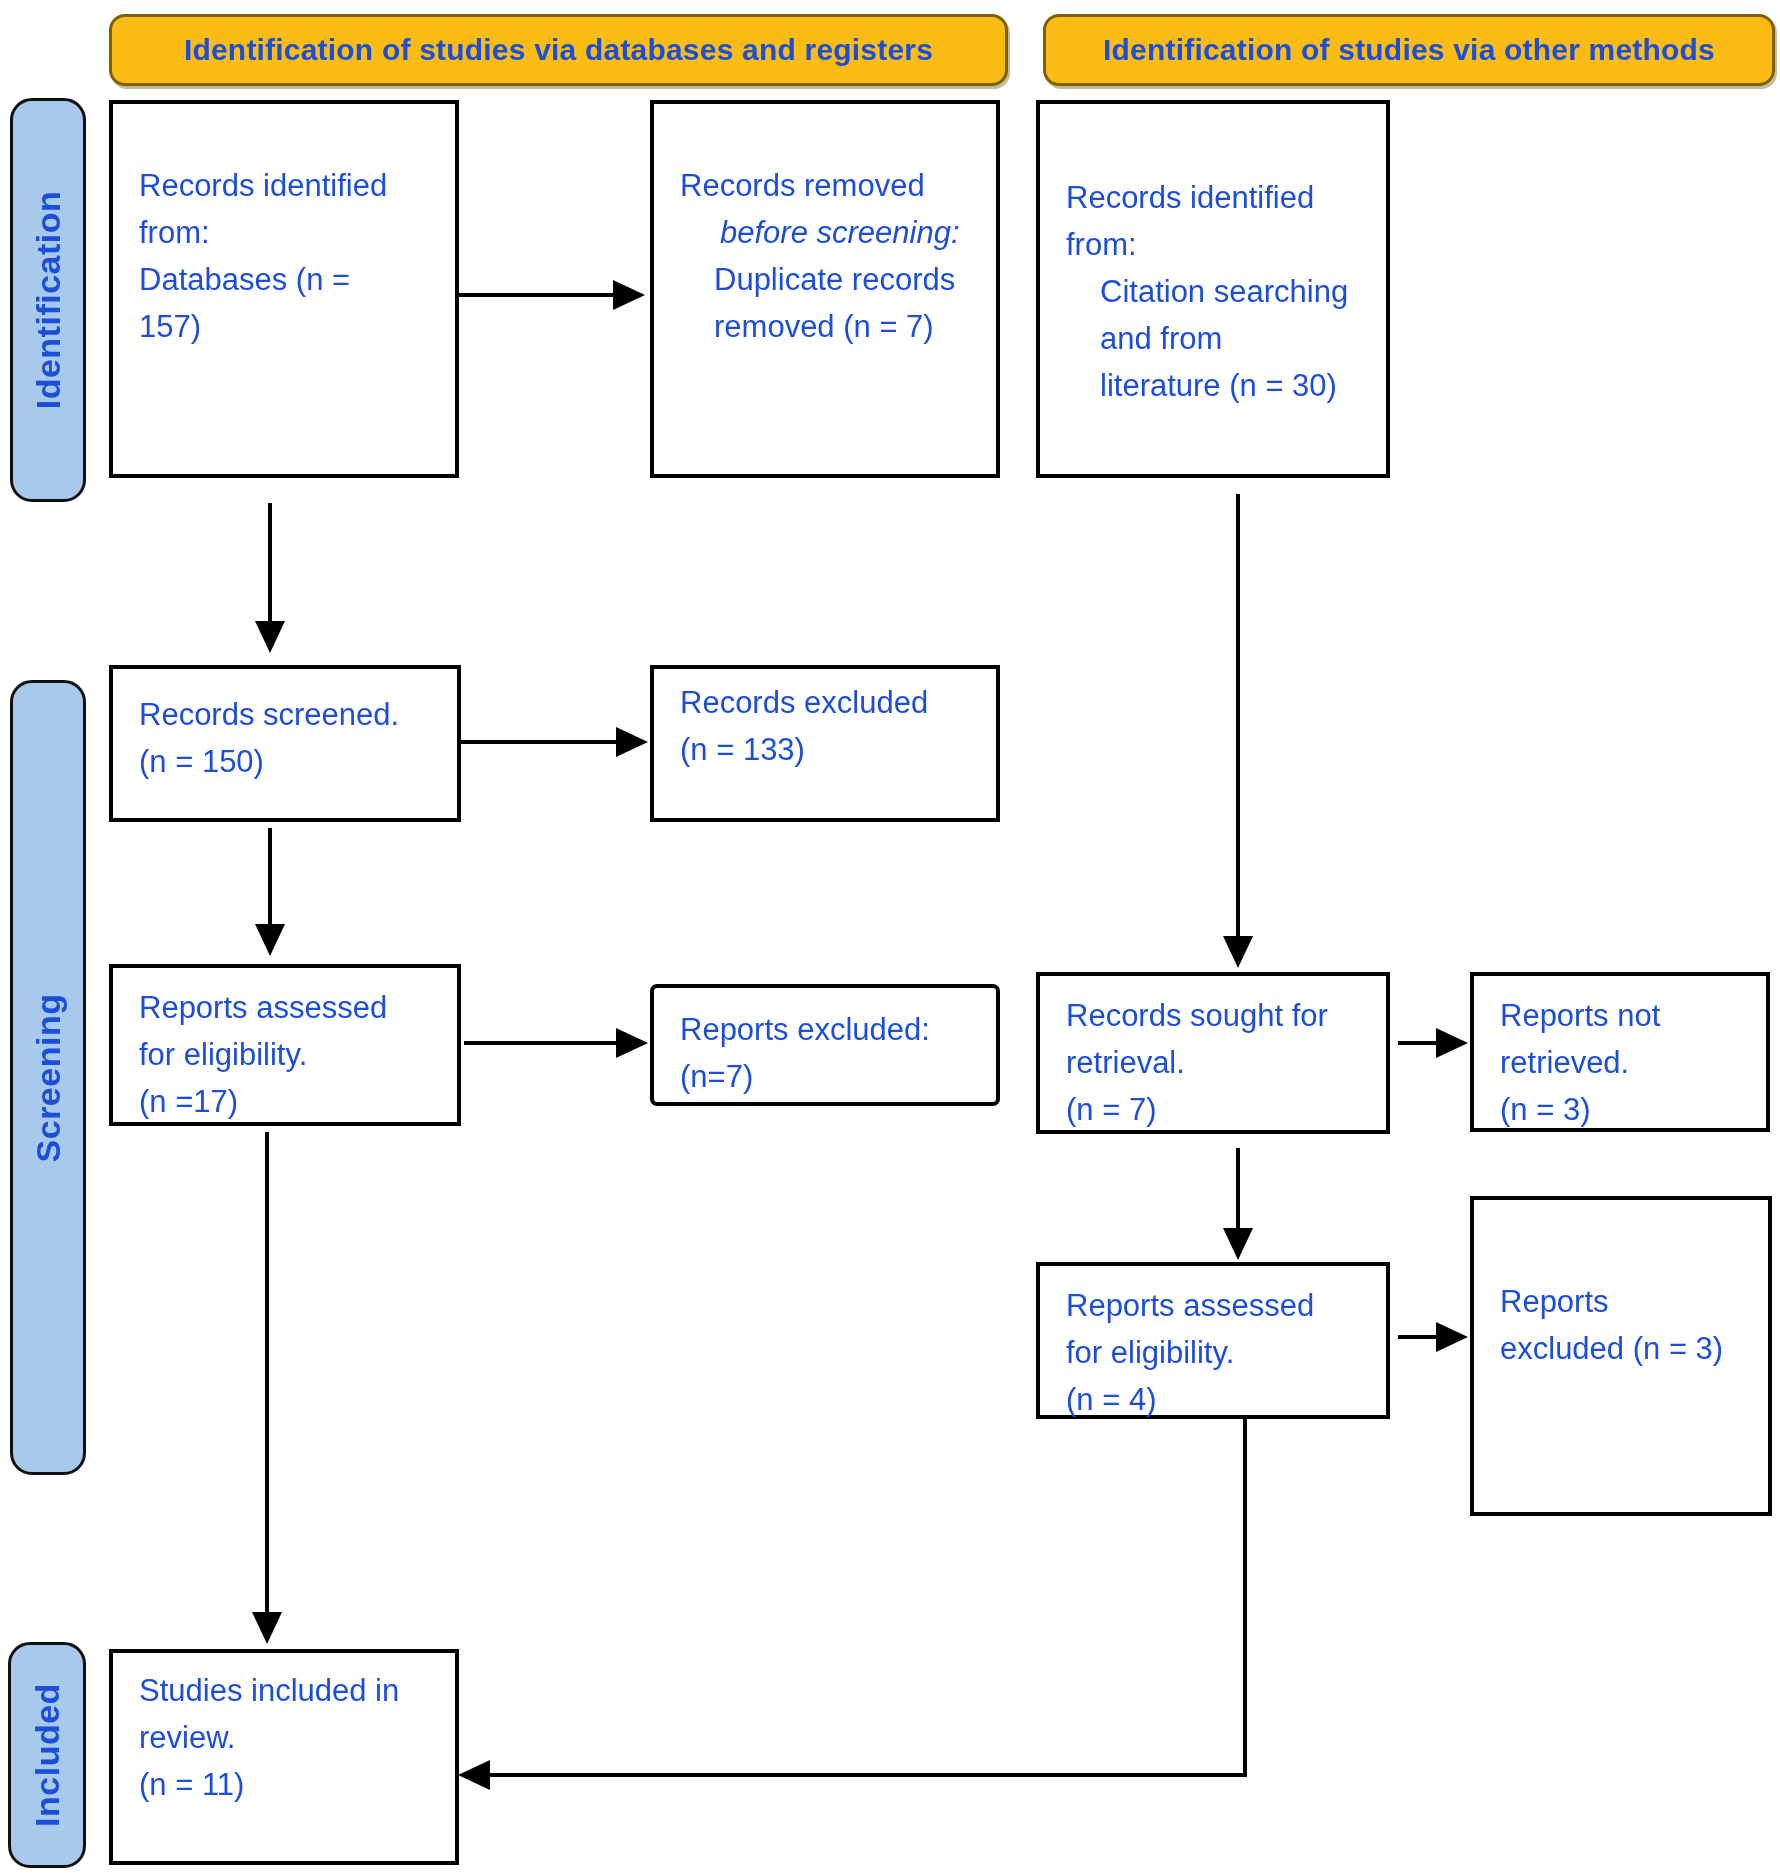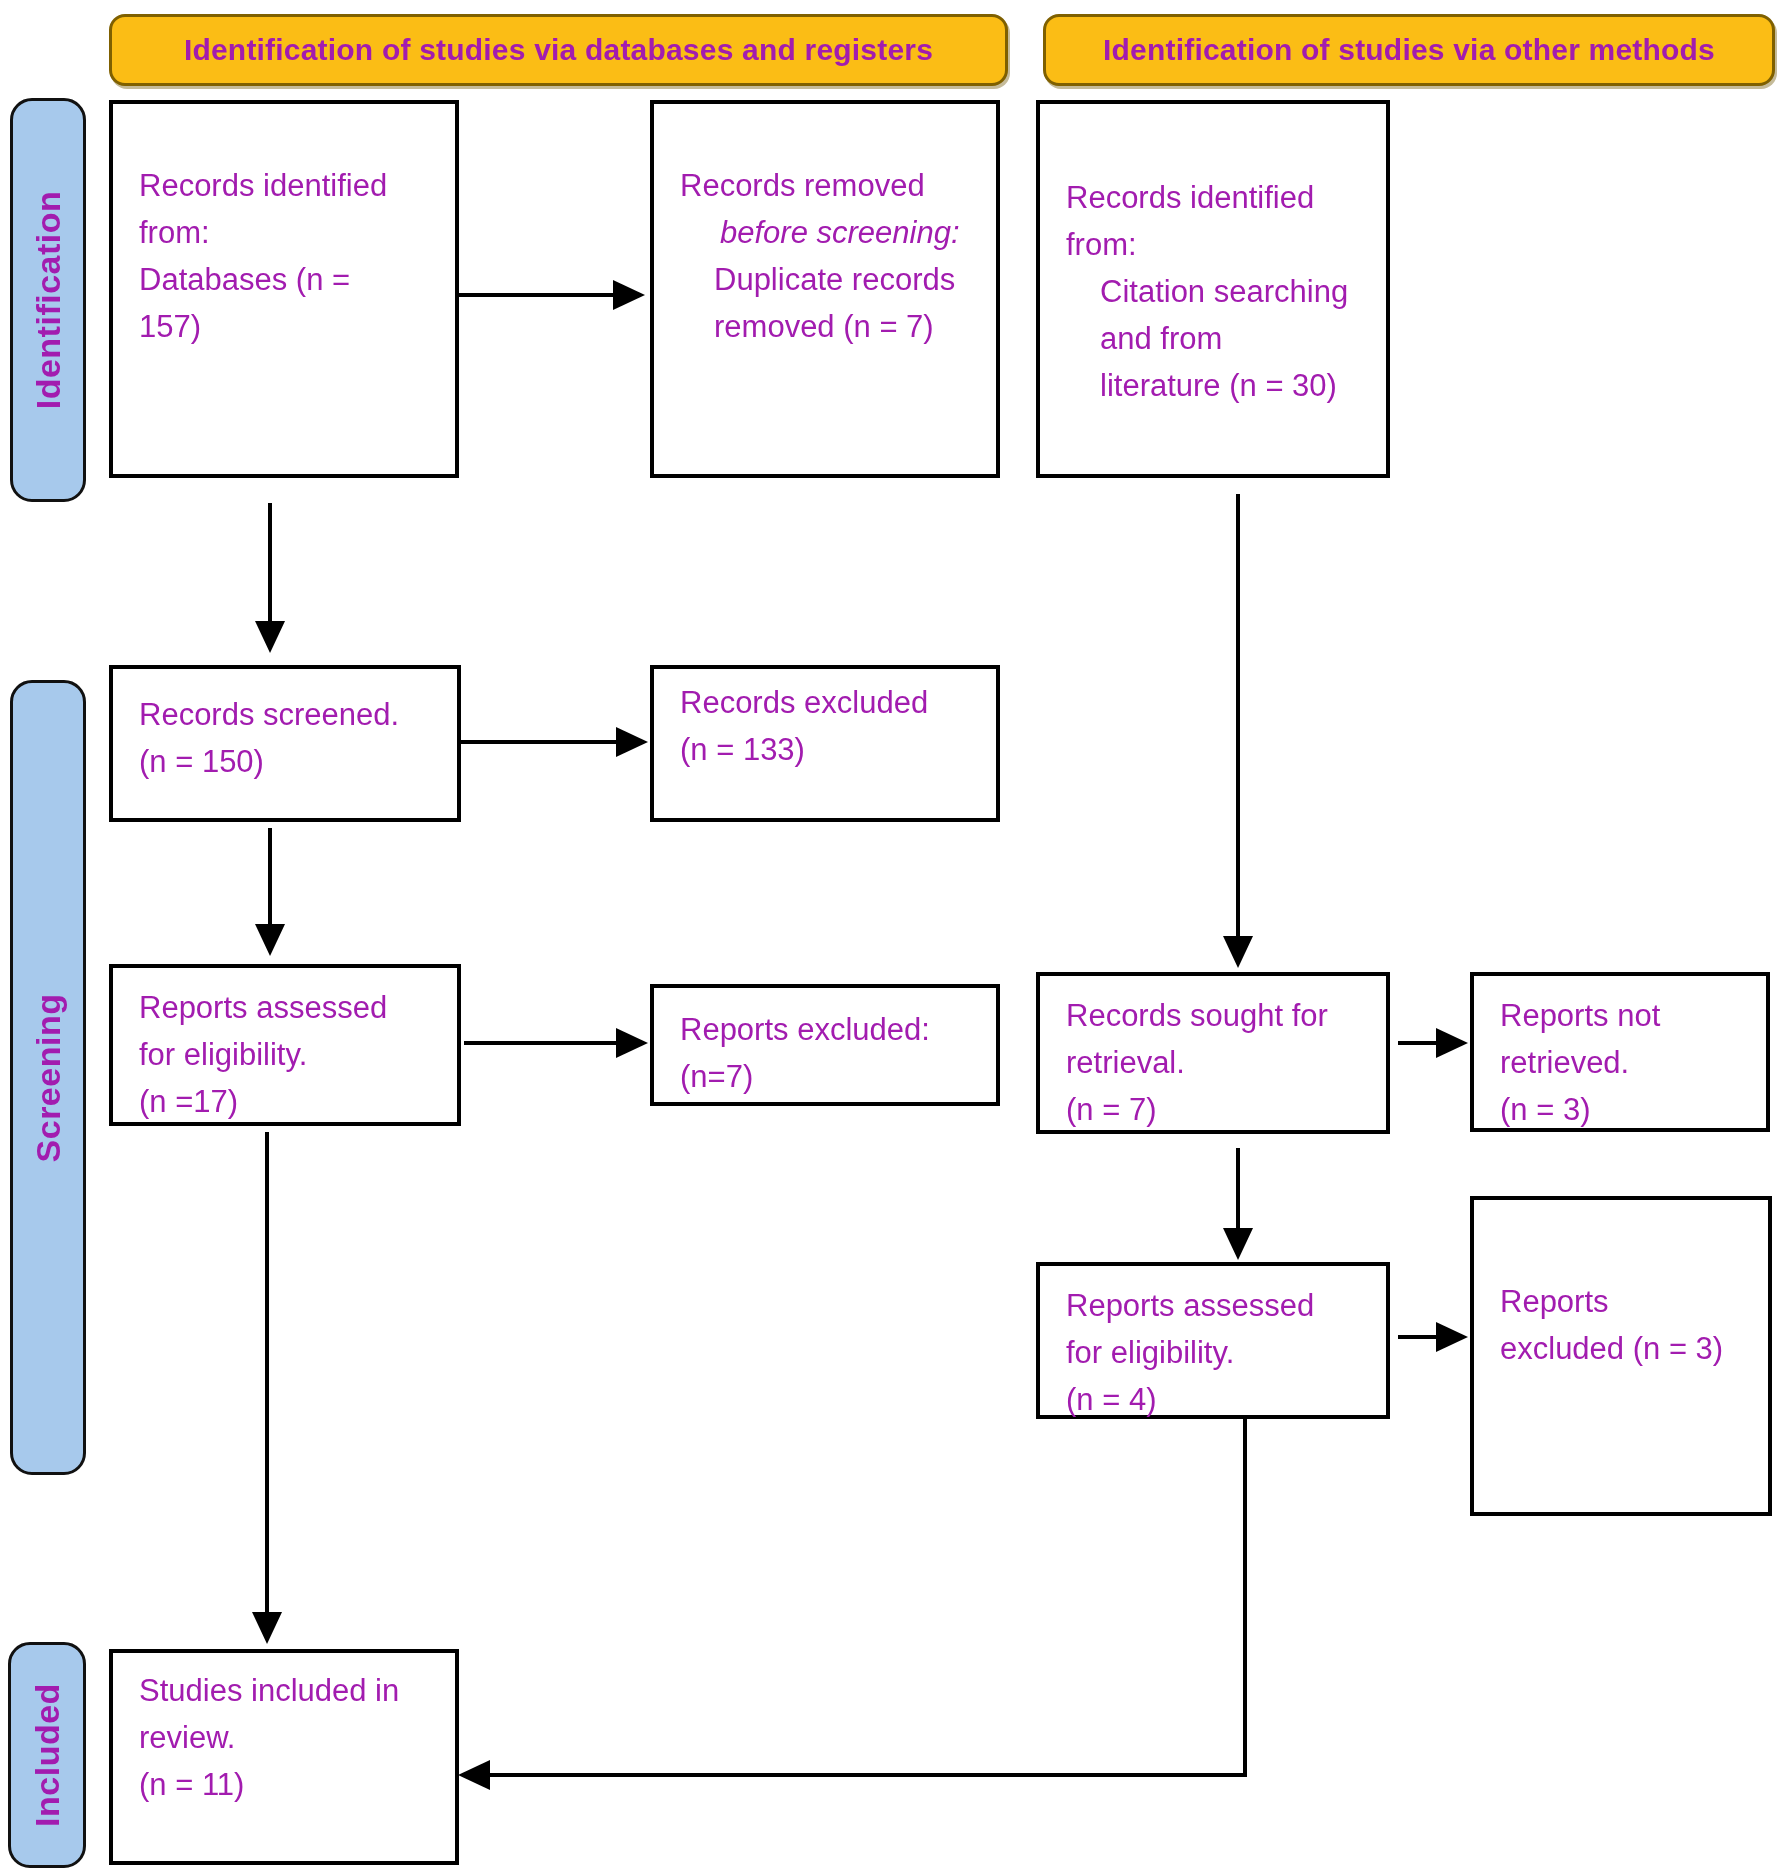--- a/index.html
+++ b/index.html
@@ -1,21 +1,21 @@
 <!DOCTYPE html>
 <html><head>
 <meta charset="utf-8">
 <style>
   html,body{margin:0;padding:0;background:#ffffff;}
   #canvas{
     position:relative;
     width:1780px;height:1874px;
     background:#ffffff;
     font-family:"Liberation Sans","DejaVu Sans",sans-serif;
-    color:#a21caf;
+    color:#1d4ed8;
     overflow:hidden;
   }
   
   .hdr{
     position:absolute;
     box-sizing:border-box;
     background:#FBBD15;
     border:3px solid #7F6000;
     border-radius:16px;
     box-shadow:2px 3px 0 rgba(110,85,0,.40);
@@ -110,21 +110,21 @@
     <div class="ln">Records excluded</div>
     <div class="ln">(n = 133)</div>
   </div>
 
   <div class="box" style="left:109px;top:964px;width:352px;height:162px;padding-top:16px;">
     <div class="ln">Reports assessed</div>
     <div class="ln">for eligibility.</div>
     <div class="ln">(n =17)</div>
   </div>
 
-  <div class="box" style="left:650px;top:984px;width:350px;height:122px;padding-top:18px;">
+  <div class="box" style="left:650px;top:984px;width:350px;height:122px;padding-top:18px;border-radius:7px;">
     <div class="ln">Reports excluded:</div>
     <div class="ln">(n=7)</div>
   </div>
 
   <div class="box" style="left:1036px;top:972px;width:354px;height:162px;padding-top:16px;">
     <div class="ln">Records sought for</div>
     <div class="ln">retrieval.</div>
     <div class="ln">(n = 7)</div>
   </div>
 

